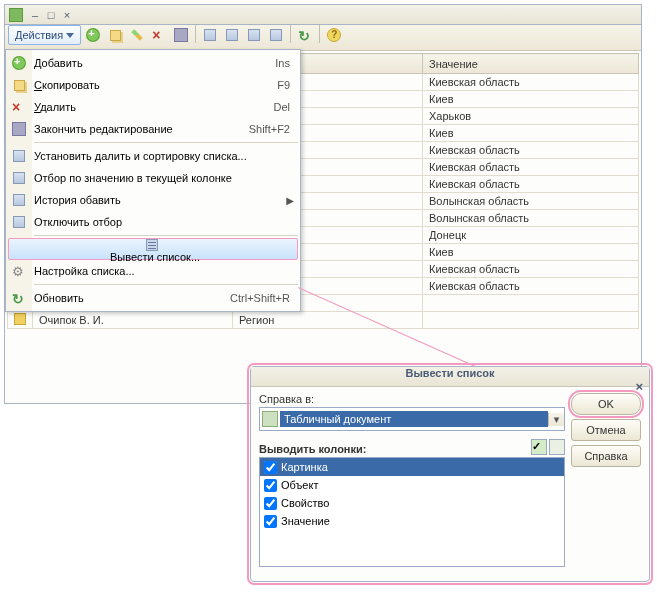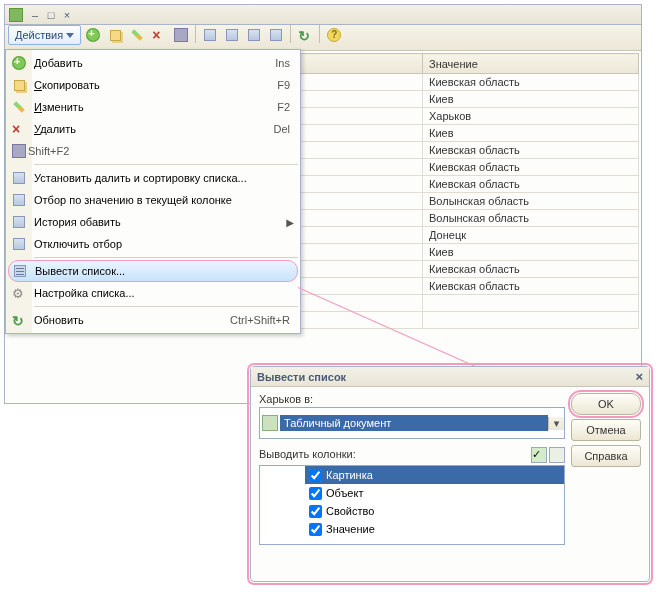--- a/index.html
+++ b/index.html
@@ -85,59 +85,59 @@
     cursor:pointer; position:relative;
   }
   .menu-item .micon{width:18px;display:flex;align-items:center;justify-content:center;}
   .menu-item .mlabel{flex:1; padding-left:6px;}
   .menu-item .mlabel u{text-decoration:underline;}
   .menu-item .mhot{color:#555; padding-right:4px;text-align:right;}
   .menu-item .marrow{font-size:10px;color:#555;}
   .menu-sep{height:1px;background:#d8d4c4;margin:2px 2px 2px 28px;}
   .menu-item.hl{
     background:linear-gradient(#eaf4ff,#c9e3fb);
-    border:1px solid #f49ac0; border-radius:10px;
-    margin:0 2px; padding:0 4px 0 2px;
+    border:1px solid #f49ac0; border-radius:2px;
+    margin:0 2px; padding:0 4px 0 2px;flex-direction:column;
   }
 
   .connector{
     position:absolute; left:298px; top:287px; width:250px; height:1px;
     border-top:1px solid #f49ac0;
     transform: rotate(24deg); transform-origin: left center;
   }
 
   
   .dialog{
     position:absolute; left:250px; top:366px; width:400px; height:216px;
     background:#fdfdfb; border:1px solid #a9b5c7;
     outline:2px solid #f49ac0; outline-offset:1px; border-radius:4px;
   }
-  .dlg-title{height:20px;background:linear-gradient(#f3f1e8,#e8e5d6);border-bottom:1px solid #c9c5b4;display:flex;align-items:center;padding:0 6px;font-weight:bold;color:#4a5a74;}
+  .dlg-title{height:20px;background:linear-gradient(#f3f1e8,#e8e5d6);border-bottom:1px solid #c9c5b4;display:flex;align-items:center;padding:0 6px;font-weight:bold;color:#4a5a74;flex-direction:column;}
   .dlg-title .x{margin-left:auto;cursor:pointer;color:#4a5a74;font-size:13px;}
   .dlg-body{padding:6px 8px; position:relative; height:calc(100% - 20px);}
   .dlg-label{color:#333;margin-bottom:2px;}
   .dlg-row{display:flex;align-items:flex-start;gap:6px;}
   .dlg-left{flex:1;}
   .dlg-btncol{width:70px;display:flex;flex-direction:column;gap:4px;}
   .btn{
     height:22px;border:1px solid #b8b49e;background:linear-gradient(#fefdf8,#ece7d4);
     border-radius:3px;cursor:pointer;font-size:11px;color:#333;
     display:flex;align-items:center;justify-content:center;
   }
   .btn.primary{outline:2px solid #f49ac0;outline-offset:1px;border-radius:10px;}
   .combo{
-    height:32px;border:1px solid #9aaac4;background:#fff;display:flex;align-items:center;
+    height:24px;border:1px solid #9aaac4;background:#fff;display:flex;align-items:center;
   }
   .combo .cicon{width:16px;height:16px;background:#cde0c0;border:1px solid #8aae7a;margin:0 2px;}
   .combo .cval{flex:1;background:#3a6aa8;color:#fff;padding:2px 4px;}
   .combo .carrow{width:16px;text-align:center;color:#555;border-left:1px solid #c4c0ac;background:linear-gradient(#f6f3e9,#ece7d6);}
   .mini-icons{display:flex;justify-content:flex-end;gap:2px;margin:2px 0;}
   .mini{width:16px;height:16px;border:1px solid #9aaac4;background:#eaf0e4;cursor:pointer;}
   .listbox{
-    border:1px solid #9aaac4;background:#fff;height:80px;overflow:auto;padding-left:45px;
+    border:1px solid #9aaac4;background:#fff;height:110px;overflow:auto;
   }
   .chkrow{display:flex;align-items:center;gap:4px;padding:1px 4px;height:18px;}
   .chkrow.sel{background:#3a6aa8;color:#fff;}
   .chkrow input{margin:0;}
 </style>
 </head>
 <body>
 
 <div class="window main-window">
   <div class="titlebar">
@@ -306,36 +306,30 @@
   </div>
   <div class="menu-item">
     <span class="micon">
         <span class="ico i-copy"></span>
       </span>
     <span class="mlabel"><u>С</u>копировать</span>
     <span class="mhot">F9</span>
   </div>
   <div class="menu-item">
     <span class="micon">
-        <span class="ico i-edit"></span>
-      </span>
-    <span class="mlabel"><u>И</u>зменить</span>
-    <span class="mhot">F2</span>
-  </div>
-  <div class="menu-item">
-    <span class="micon">
         <span class="ico i-del">×</span>
       </span>
     <span class="mlabel"><u>У</u>далить</span>
     <span class="mhot">Del</span>
   </div>
   <div class="menu-item">
     <span class="micon">
         <span class="ico i-save"></span>
       </span>
+    <span class="mlabel">Закончить редактирование</span>
     <span class="mhot">Shift+F2</span>
   </div>
   <div class="menu-sep"></div>
   <div class="menu-item">
     <span class="micon">
         <span class="ico i-filter"></span>
       </span>
     <span class="mlabel">Установить далить и сортировку списка...</span>
   </div>
   <div class="menu-item">
@@ -383,27 +377,27 @@
 <div class="connector"></div>
 
 <div class="dialog">
   <div class="dlg-title">
     <span>Вывести список</span>
     <span class="x">×</span>
   </div>
   <div class="dlg-body">
     <div class="dlg-row">
       <div class="dlg-left">
-        <div class="dlg-label">Харьков в:</div>
+        <div class="dlg-label">Справка в:</div>
         <div class="combo">
           <span class="cicon"></span>
           <span class="cval">Табличный документ</span>
           <span class="carrow">▾</span>
         </div>
-        <div style="display:flex;align-items:center;margin-top:6px;">
+        <div style="display:flex;align-items:flex-end;margin-top:6px;font-weight:bold;">
           <div class="dlg-label" style="flex:1">Выводить колонки:</div>
           <div class="mini-icons">
             <div class="mini" style="background:#d4ecc8;">✓</div>
             <div class="mini"></div>
           </div>
         </div>
         <div class="listbox" id="col-list">
             <div class="chkrow sel">
               <input type="checkbox" checked="" style="">
               <span>Картинка</span>

